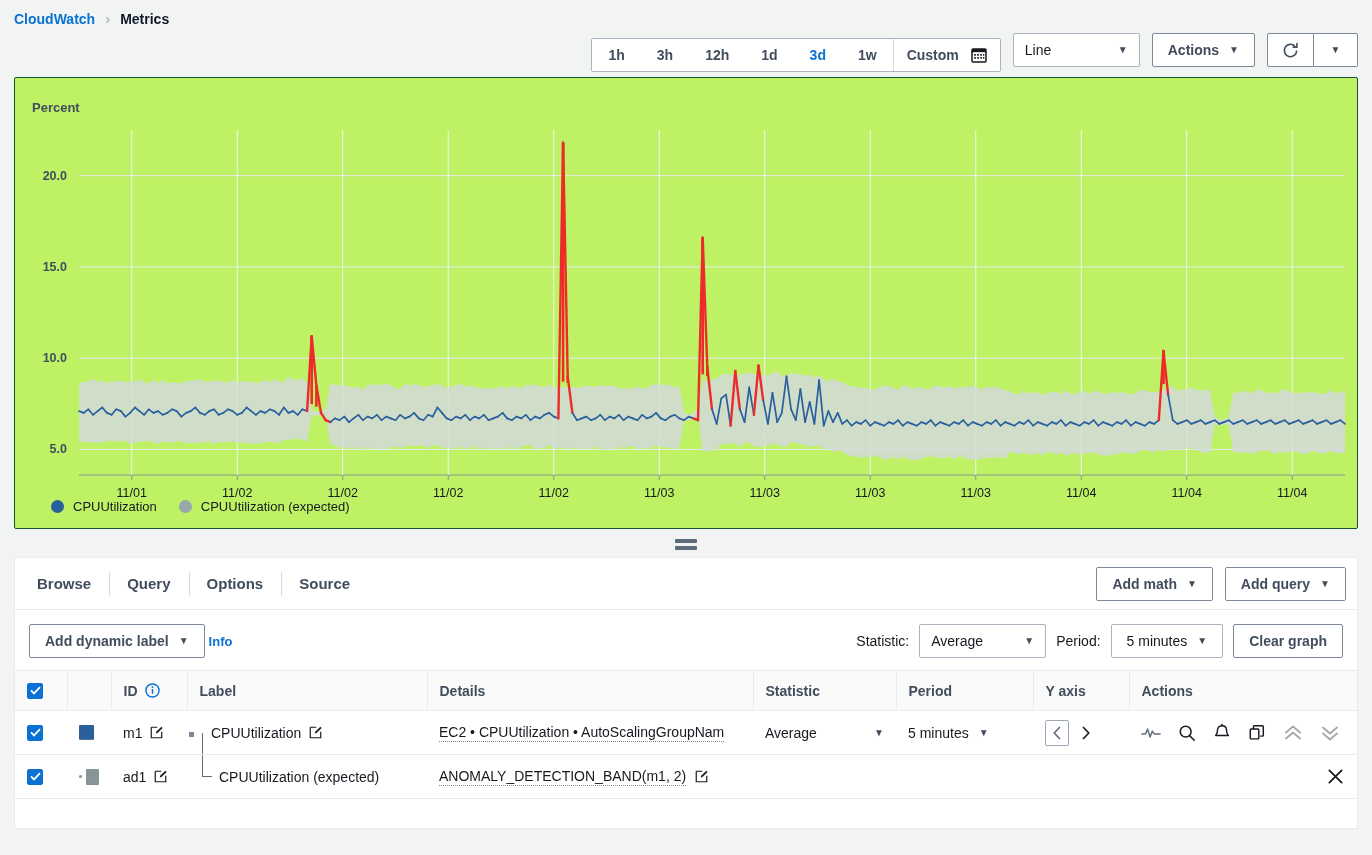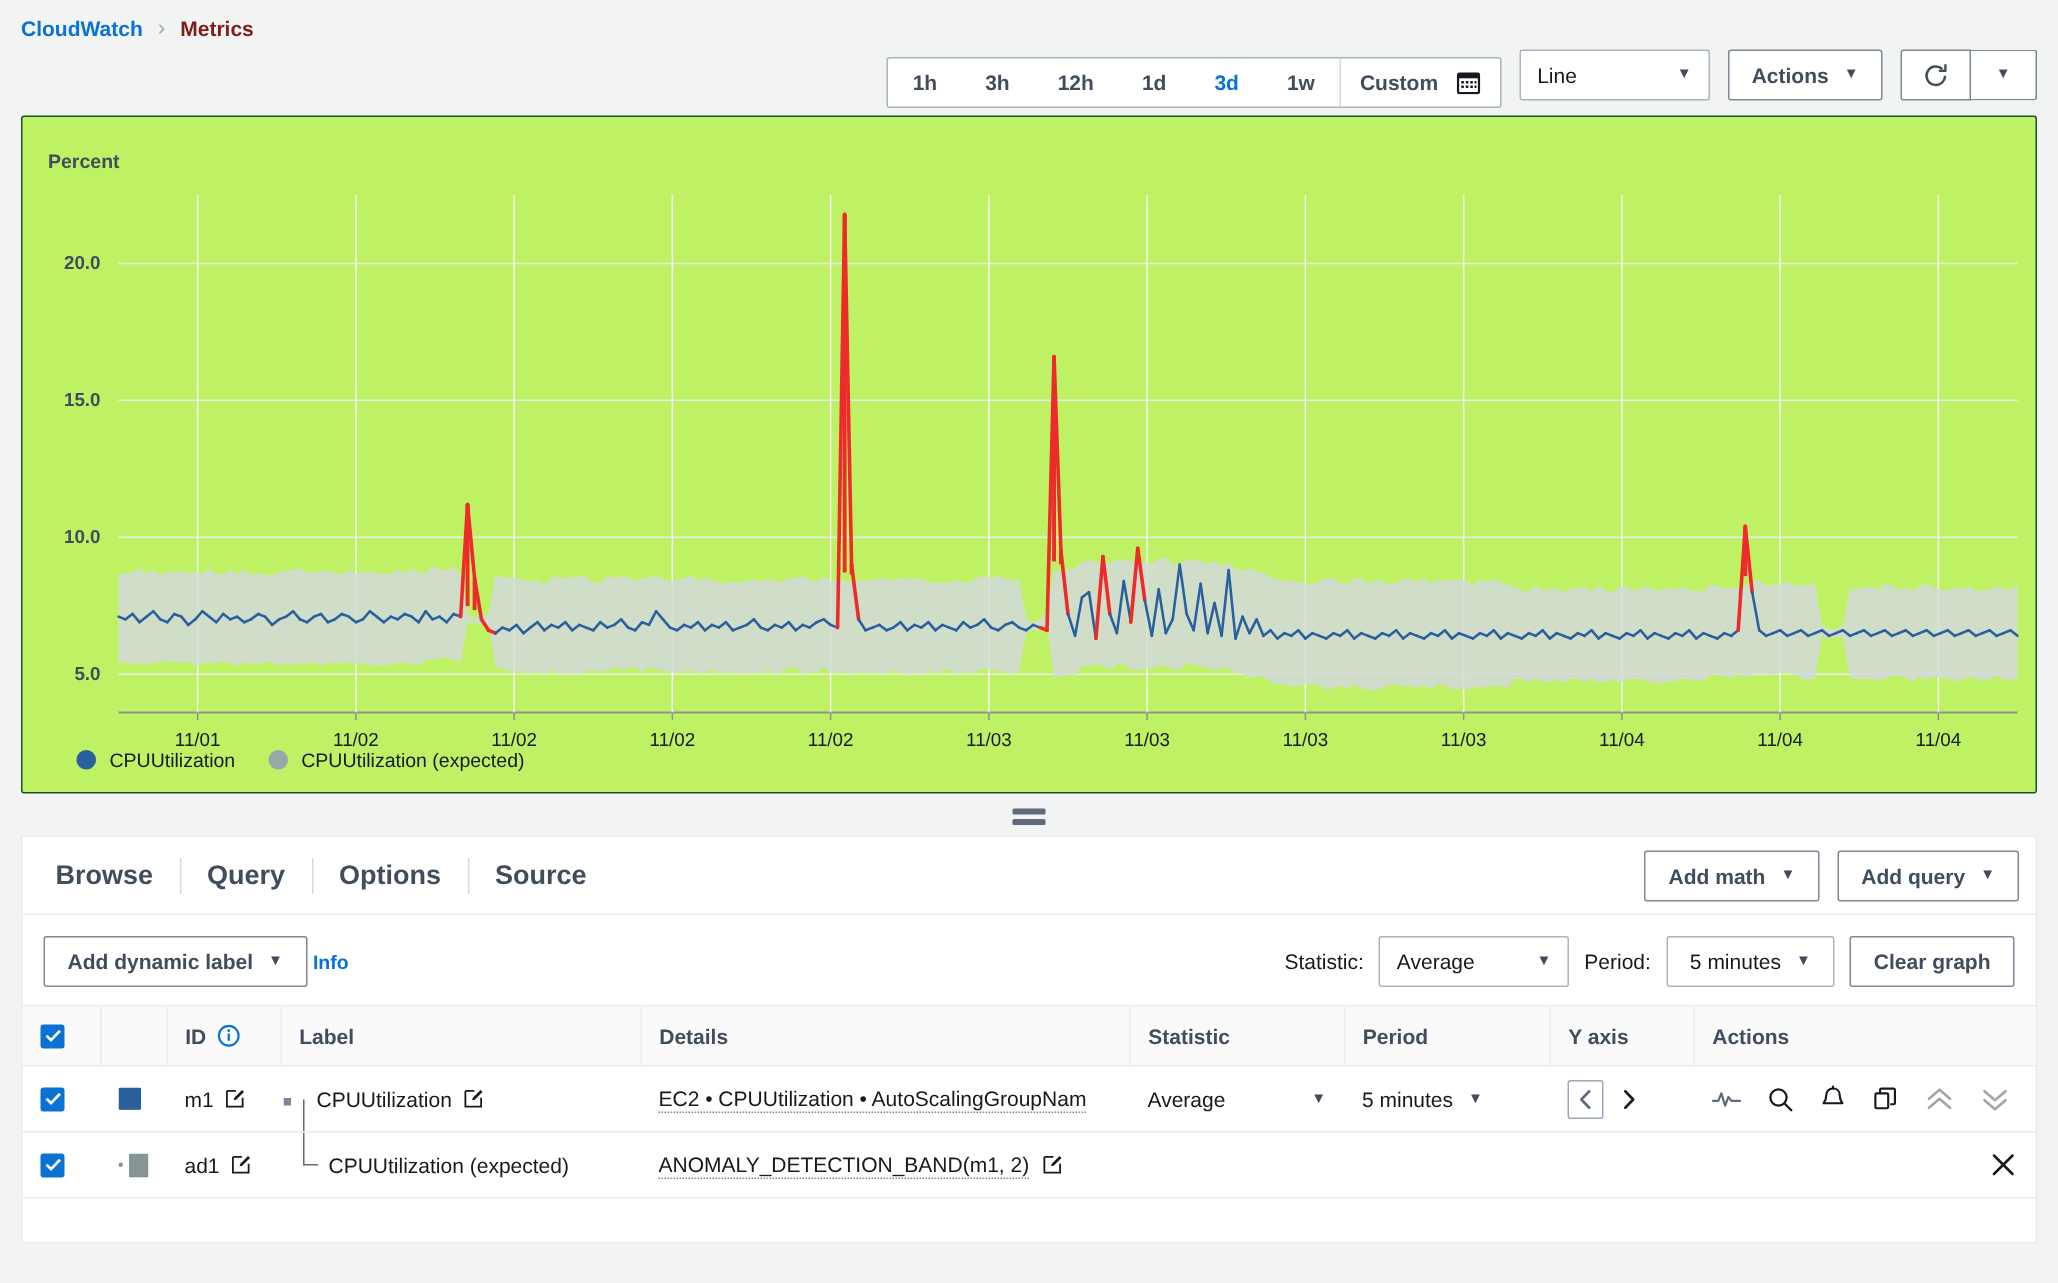--- a/index.html
+++ b/index.html
@@ -13,21 +13,21 @@
   }
 
   
   .breadcrumb {
     display: flex; align-items: center; gap: 10px;
     padding: 10px 14px 2px 14px;
     font-size: 14px;
   }
   .bc-link { color: #0972d3; font-weight: bold; cursor: pointer; }
   .bc-sep { color: #9ba7b6; font-size: 15px; }
-  .bc-current { color: #7f1d1d; font-weight: bold; }
+  .bc-current { color: #0f172a; font-weight: bold; }
 
   
   .header-row {
     display: flex; align-items: center;
     padding: 6px 14px 12px 14px;
     height: 48px;
   }
   .page-title {
     font-size: 21px; font-weight: bold; color: #000;
     display: flex; align-items: center; gap: 9px;
@@ -112,21 +112,21 @@
     height: 272px;
   }
   .tabbar {
     display: flex; align-items: center;
     border-bottom: 1px solid #e9ebed; padding: 0 4px; height: 52px;
     position: relative;
   }
   .tab {
     position: relative; padding: 0 18px; height: 52px;
     display: flex; align-items: center;
-    font-size: 18px; font-weight: bold; color: #414d5c; cursor: pointer;
+    font-size: 15px; font-weight: bold; color: #414d5c; cursor: pointer;
   }
   .tab + .tab::before {
     content: ""; position: absolute; left: 0; top: 14px; bottom: 14px;
     width: 1px; background: #d5dbdb;
   }
   .tab.active { color: #d45b07; }
   .tab.active::after {
     content: ""; position: absolute; left: 0; right: 0; bottom: -1px;
     height: 4px; background: #16191f;
   }

